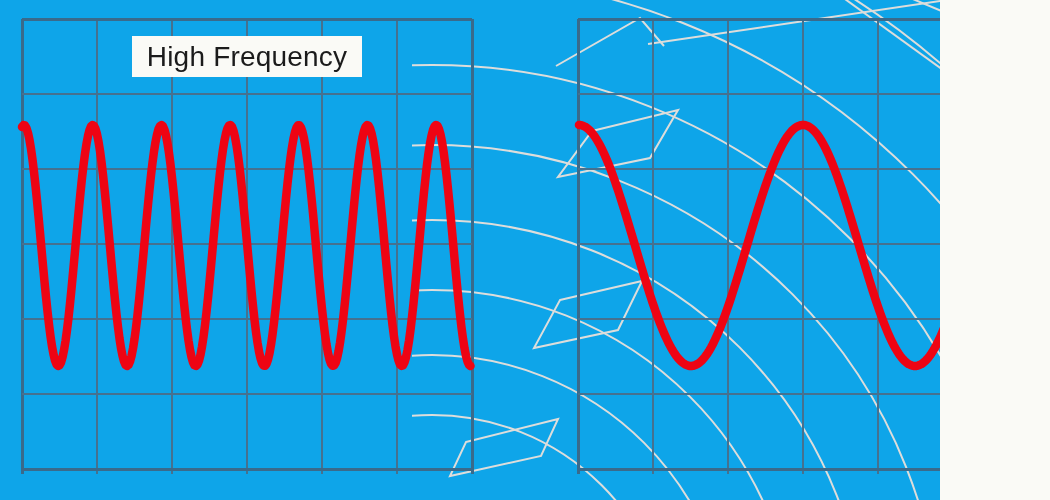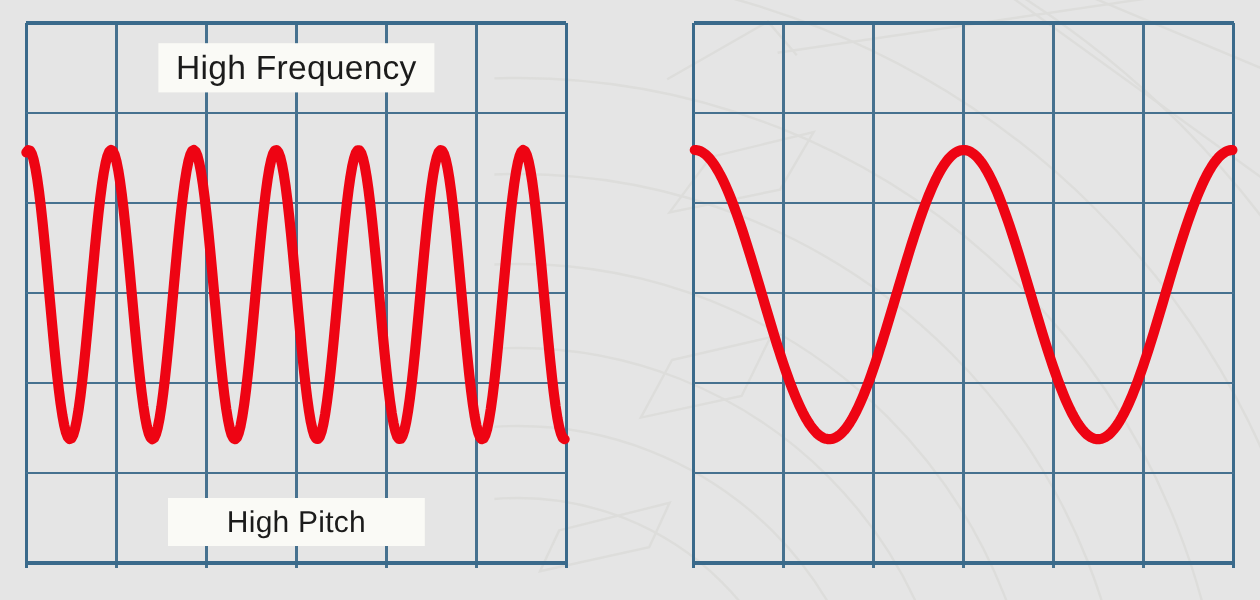--- a/index.html
+++ b/index.html
@@ -3,23 +3,23 @@
 <meta charset="utf-8">
 <style>
   html, body {
     margin: 0;
     padding: 0;
     background: #fafaf6;
     font-family: "Liberation Sans", sans-serif;
   }
   #canvas {
     position: relative;
-    width: 1050px;
+    width: 940px;
     height: 500px;
-    background: #e5e5e5;
+    background: #0ea5e9;
     overflow: hidden;
   }
   #scene {
     position: absolute;
     left: 0;
     top: 0;
     width: 1050px;
     height: 500px;
   }
   .panel-label {
@@ -109,15 +109,14 @@
         <line x1="578" y1="394" x2="1028" y2="394" stroke="#46718f" stroke-width="2"></line>
         <line x1="578" y1="469" x2="1028" y2="469" stroke="#3a6a8b" stroke-width="3"></line>
       </g>
       <path d="M 22.00 127.01 L 23.50 125.13 L 25.00 125.50 L 26.50 128.14 L 28.00 132.98 L 29.50 139.93 L 31.00 148.87 L 32.50 159.62 L 34.00 171.99 L 35.50 185.74 L 37.00 200.61 L 38.50 216.33 L 40.00 232.60 L 41.50 249.10 L 43.00 265.54 L 44.50 281.61 L 46.00 296.99 L 47.50 311.41 L 49.00 324.59 L 50.50 336.28 L 52.00 346.26 L 53.50 354.35 L 55.00 360.40 L 56.50 364.29 L 58.00 365.94 L 59.50 365.33 L 61.00 362.47 L 62.50 357.41 L 64.00 350.24 L 65.50 341.11 L 67.00 330.18 L 68.50 317.66 L 70.00 303.78 L 71.50 288.81 L 73.00 273.02 L 74.50 256.72 L 76.00 240.20 L 77.50 223.79 L 79.00 207.78 L 80.50 192.48 L 82.00 178.18 L 83.50 165.14 L 85.00 153.62 L 86.50 143.82 L 88.00 135.93 L 89.50 130.10 L 91.00 126.44 L 92.50 125.02 L 94.00 125.86 L 95.50 128.95 L 97.00 134.23 L 98.50 141.61 L 100.00 150.93 L 101.50 162.03 L 103.00 174.71 L 104.50 188.71 L 106.00 203.78 L 107.50 219.63 L 109.00 235.97 L 110.50 252.49 L 112.00 268.88 L 113.50 284.83 L 115.00 300.04 L 116.50 314.22 L 118.00 327.11 L 119.50 338.47 L 121.00 348.08 L 122.50 355.77 L 124.00 361.38 L 125.50 364.81 L 127.00 366.00 L 128.50 364.92 L 130.00 361.61 L 131.50 356.10 L 133.00 348.52 L 134.50 339.01 L 136.00 327.73 L 137.50 314.91 L 139.00 300.79 L 140.50 285.63 L 142.00 269.71 L 143.50 253.34 L 145.00 236.82 L 146.50 220.46 L 148.00 204.57 L 149.50 189.46 L 151.00 175.39 L 152.50 162.65 L 154.00 151.46 L 155.50 142.04 L 157.00 134.56 L 158.50 129.17 L 160.00 125.97 L 161.50 125.01 L 163.00 126.31 L 164.50 129.86 L 166.00 135.58 L 167.50 143.37 L 169.00 153.07 L 170.50 164.51 L 172.00 177.48 L 173.50 191.72 L 175.00 206.98 L 176.50 222.95 L 178.00 239.36 L 179.50 255.87 L 181.00 272.20 L 182.50 288.02 L 184.00 303.04 L 185.50 316.98 L 187.00 329.57 L 188.50 340.59 L 190.00 349.82 L 191.50 357.09 L 193.00 362.26 L 194.50 365.24 L 196.00 365.96 L 197.50 364.43 L 199.00 360.65 L 200.50 354.72 L 202.00 346.72 L 203.50 336.83 L 205.00 325.22 L 206.50 312.12 L 208.00 297.76 L 209.50 282.41 L 211.00 266.38 L 212.50 249.95 L 214.00 233.44 L 215.50 217.15 L 217.00 201.40 L 218.50 186.48 L 220.00 172.66 L 221.50 160.22 L 223.00 149.38 L 224.50 140.34 L 226.00 133.28 L 227.50 128.33 L 229.00 125.58 L 230.50 125.09 L 232.00 126.86 L 233.50 130.86 L 235.00 137.01 L 236.50 145.20 L 238.00 155.28 L 239.50 167.06 L 241.00 180.30 L 242.50 194.78 L 244.00 210.20 L 245.50 226.29 L 247.00 242.74 L 248.50 259.25 L 250.00 275.49 L 251.50 291.17 L 253.00 305.99 L 254.50 319.68 L 256.00 331.97 L 257.50 342.64 L 259.00 351.48 L 260.50 358.32 L 262.00 363.05 L 263.50 365.57 L 265.00 365.83 L 266.50 363.83 L 268.00 359.61 L 269.50 353.24 L 271.00 344.85 L 272.50 334.58 L 274.00 322.65 L 275.50 309.26 L 277.00 294.68 L 278.50 279.17 L 280.00 263.03 L 281.50 246.56 L 283.00 230.07 L 284.50 213.87 L 286.00 198.26 L 287.50 183.54 L 289.00 169.99 L 290.50 157.86 L 292.00 147.37 L 293.50 138.73 L 295.00 132.09 L 296.50 127.59 L 298.00 125.30 L 299.50 125.27 L 301.00 127.50 L 302.50 131.95 L 304.00 138.53 L 305.50 147.12 L 307.00 157.57 L 308.50 169.66 L 310.00 183.18 L 311.50 197.87 L 313.00 213.46 L 314.50 229.65 L 316.00 246.14 L 317.50 262.61 L 319.00 278.76 L 320.50 294.29 L 322.00 308.90 L 323.50 322.32 L 325.00 334.30 L 326.50 344.60 L 328.00 353.05 L 329.50 359.47 L 331.00 363.75 L 332.50 365.81 L 334.00 365.61 L 335.50 363.14 L 337.00 358.47 L 338.50 351.68 L 340.00 342.89 L 341.50 332.27 L 343.00 320.01 L 344.50 306.36 L 346.00 291.56 L 347.50 275.90 L 349.00 259.67 L 350.50 243.17 L 352.00 226.71 L 353.50 210.61 L 355.00 195.16 L 356.50 180.66 L 358.00 167.38 L 359.50 155.56 L 361.00 145.44 L 362.50 137.20 L 364.00 130.99 L 365.50 126.93 L 367.00 125.11 L 368.50 125.54 L 370.00 128.23 L 371.50 133.13 L 373.00 140.13 L 374.50 149.12 L 376.00 159.92 L 377.50 172.33 L 379.00 186.11 L 380.50 201.01 L 382.00 216.74 L 383.50 233.02 L 385.00 249.53 L 386.50 265.96 L 388.00 282.01 L 389.50 297.37 L 391.00 311.76 L 392.50 324.90 L 394.00 336.56 L 395.50 346.49 L 397.00 354.54 L 398.50 360.53 L 400.00 364.36 L 401.50 365.95 L 403.00 365.28 L 404.50 362.36 L 406.00 357.25 L 407.50 350.03 L 409.00 340.85 L 410.50 329.88 L 412.00 317.32 L 413.50 303.41 L 415.00 288.41 L 416.50 272.61 L 418.00 256.30 L 419.50 239.78 L 421.00 223.37 L 422.50 207.38 L 424.00 192.10 L 425.50 177.83 L 427.00 164.83 L 428.50 153.34 L 430.00 143.59 L 431.50 135.75 L 433.00 129.98 L 434.50 126.38 L 436.00 125.01 L 437.50 125.91 L 439.00 129.06 L 440.50 134.40 L 442.00 141.82 L 443.50 151.19 L 445.00 162.34 L 446.50 175.05 L 448.00 189.08 L 449.50 204.18 L 451.00 220.05 L 452.50 236.39 L 454.00 252.91 L 455.50 269.29 L 457.00 285.23 L 458.50 300.41 L 460.00 314.57 L 461.50 327.42 L 463.00 338.74 L 464.50 348.30 L 466.00 355.94 L 467.50 361.49 L 469.00 364.87 L 470.50 366.00 L 470.50 366.00" fill="none" stroke="#ee0413" stroke-width="8.5" stroke-linecap="round" stroke-linejoin="round"></path>
       <path d="M 579.00 125.00 L 580.50 125.11 L 582.00 125.43 L 583.50 125.96 L 585.00 126.70 L 586.50 127.66 L 588.00 128.82 L 589.50 130.19 L 591.00 131.76 L 592.50 133.54 L 594.00 135.51 L 595.50 137.68 L 597.00 140.04 L 598.50 142.58 L 600.00 145.31 L 601.50 148.21 L 603.00 151.29 L 604.50 154.53 L 606.00 157.94 L 607.50 161.50 L 609.00 165.21 L 610.50 169.06 L 612.00 173.04 L 613.50 177.16 L 615.00 181.39 L 616.50 185.74 L 618.00 190.19 L 619.50 194.74 L 621.00 199.39 L 622.50 204.11 L 624.00 208.91 L 625.50 213.77 L 627.00 218.69 L 628.50 223.65 L 630.00 228.66 L 631.50 233.69 L 633.00 238.74 L 634.50 243.81 L 636.00 248.88 L 637.50 253.94 L 639.00 258.99 L 640.50 264.02 L 642.00 269.01 L 643.50 273.96 L 645.00 278.86 L 646.50 283.70 L 648.00 288.47 L 649.50 293.17 L 651.00 297.78 L 652.50 302.30 L 654.00 306.72 L 655.50 311.03 L 657.00 315.23 L 658.50 319.30 L 660.00 323.24 L 661.50 327.05 L 663.00 330.71 L 664.50 334.21 L 666.00 337.57 L 667.50 340.76 L 669.00 343.78 L 670.50 346.62 L 672.00 349.29 L 673.50 351.77 L 675.00 354.07 L 676.50 356.17 L 678.00 358.08 L 679.50 359.78 L 681.00 361.29 L 682.50 362.59 L 684.00 363.68 L 685.50 364.57 L 687.00 365.24 L 688.50 365.70 L 690.00 365.95 L 691.50 365.99 L 693.00 365.81 L 694.50 365.42 L 696.00 364.82 L 697.50 364.00 L 699.00 362.98 L 700.50 361.75 L 702.00 360.31 L 703.50 358.67 L 705.00 356.83 L 706.50 354.79 L 708.00 352.56 L 709.50 350.14 L 711.00 347.53 L 712.50 344.74 L 714.00 341.78 L 715.50 338.65 L 717.00 335.35 L 718.50 331.89 L 720.00 328.28 L 721.50 324.53 L 723.00 320.63 L 724.50 316.60 L 726.00 312.45 L 727.50 308.17 L 729.00 303.79 L 730.50 299.30 L 732.00 294.72 L 733.50 290.05 L 735.00 285.30 L 736.50 280.48 L 738.00 275.60 L 739.50 270.66 L 741.00 265.68 L 742.50 260.67 L 744.00 255.63 L 745.50 250.57 L 747.00 245.50 L 748.50 240.43 L 750.00 235.37 L 751.50 230.33 L 753.00 225.32 L 754.50 220.34 L 756.00 215.40 L 757.50 210.52 L 759.00 205.70 L 760.50 200.95 L 762.00 196.28 L 763.50 191.70 L 765.00 187.21 L 766.50 182.83 L 768.00 178.55 L 769.50 174.40 L 771.00 170.37 L 772.50 166.47 L 774.00 162.72 L 775.50 159.11 L 777.00 155.65 L 778.50 152.35 L 780.00 149.22 L 781.50 146.26 L 783.00 143.47 L 784.50 140.86 L 786.00 138.44 L 787.50 136.21 L 789.00 134.17 L 790.50 132.33 L 792.00 130.69 L 793.50 129.25 L 795.00 128.02 L 796.50 127.00 L 798.00 126.18 L 799.50 125.58 L 801.00 125.19 L 802.50 125.01 L 804.00 125.05 L 805.50 125.30 L 807.00 125.76 L 808.50 126.43 L 810.00 127.32 L 811.50 128.41 L 813.00 129.71 L 814.50 131.22 L 816.00 132.92 L 817.50 134.83 L 819.00 136.93 L 820.50 139.23 L 822.00 141.71 L 823.50 144.38 L 825.00 147.22 L 826.50 150.24 L 828.00 153.43 L 829.50 156.79 L 831.00 160.29 L 832.50 163.95 L 834.00 167.76 L 835.50 171.70 L 837.00 175.77 L 838.50 179.97 L 840.00 184.28 L 841.50 188.70 L 843.00 193.22 L 844.50 197.83 L 846.00 202.53 L 847.50 207.30 L 849.00 212.14 L 850.50 217.04 L 852.00 221.99 L 853.50 226.98 L 855.00 232.01 L 856.50 237.06 L 858.00 242.12 L 859.50 247.19 L 861.00 252.26 L 862.50 257.31 L 864.00 262.34 L 865.50 267.35 L 867.00 272.31 L 868.50 277.23 L 870.00 282.09 L 871.50 286.89 L 873.00 291.61 L 874.50 296.26 L 876.00 300.81 L 877.50 305.26 L 879.00 309.61 L 880.50 313.84 L 882.00 317.96 L 883.50 321.94 L 885.00 325.79 L 886.50 329.50 L 888.00 333.06 L 889.50 336.47 L 891.00 339.71 L 892.50 342.79 L 894.00 345.69 L 895.50 348.42 L 897.00 350.96 L 898.50 353.32 L 900.00 355.49 L 901.50 357.46 L 903.00 359.24 L 904.50 360.81 L 906.00 362.18 L 907.50 363.34 L 909.00 364.30 L 910.50 365.04 L 912.00 365.57 L 913.50 365.89 L 915.00 366.00 L 916.50 365.89 L 918.00 365.57 L 919.50 365.04 L 921.00 364.30 L 922.50 363.34 L 924.00 362.18 L 925.50 360.81 L 927.00 359.24 L 928.50 357.46 L 930.00 355.49 L 931.50 353.32 L 933.00 350.96 L 934.50 348.42 L 936.00 345.69 L 937.50 342.79 L 939.00 339.71 L 940.50 336.47 L 942.00 333.06 L 943.50 329.50 L 945.00 325.79 L 946.50 321.94 L 948.00 317.96 L 949.50 313.84 L 951.00 309.61 L 952.50 305.26 L 954.00 300.81 L 955.50 296.26 L 957.00 291.61 L 958.50 286.89 L 960.00 282.09 L 961.50 277.23 L 963.00 272.31 L 964.50 267.35 L 966.00 262.34 L 967.50 257.31 L 969.00 252.26 L 970.50 247.19 L 972.00 242.12 L 973.50 237.06 L 975.00 232.01 L 976.50 226.98 L 978.00 221.99 L 979.50 217.04 L 981.00 212.14 L 982.50 207.30 L 984.00 202.53 L 985.50 197.83 L 987.00 193.22 L 988.50 188.70 L 990.00 184.28 L 991.50 179.97 L 993.00 175.77 L 994.50 171.70 L 996.00 167.76 L 997.50 163.95 L 999.00 160.29 L 1000.50 156.79 L 1002.00 153.43 L 1003.50 150.24 L 1005.00 147.22 L 1006.50 144.38 L 1008.00 141.71 L 1009.50 139.23 L 1011.00 136.93 L 1012.50 134.83 L 1014.00 132.92 L 1015.50 131.22 L 1017.00 129.71 L 1018.50 128.41 L 1020.00 127.32 L 1021.50 126.43 L 1023.00 125.76 L 1024.50 125.30 L 1026.00 125.05 L 1027.00 125.00" fill="none" stroke="#ee0413" stroke-width="8.5" stroke-linecap="round" stroke-linejoin="round"></path>
     </svg>
 
   <div class="panel-label title-label" id="title-high">High Frequency</div>
 
 
-  <div class="panel-label pitch-label" id="pitch-high">High Pitch</div>
 
 </div>
 
 </body></html>

